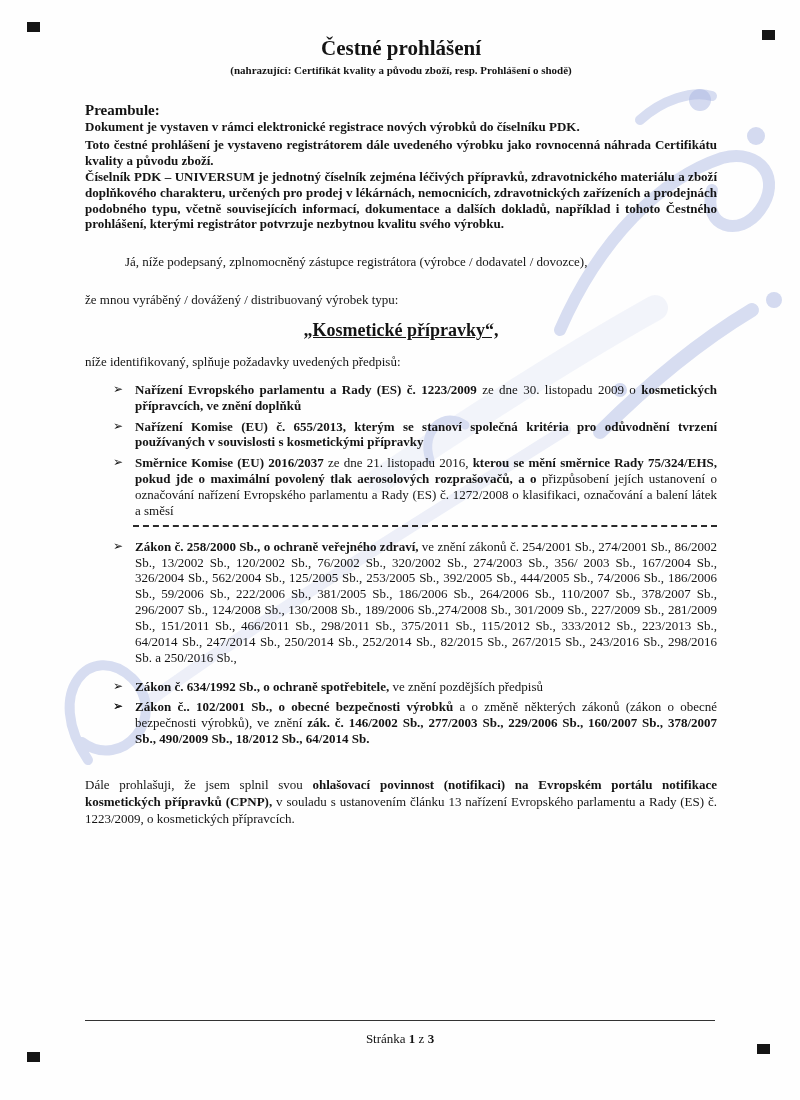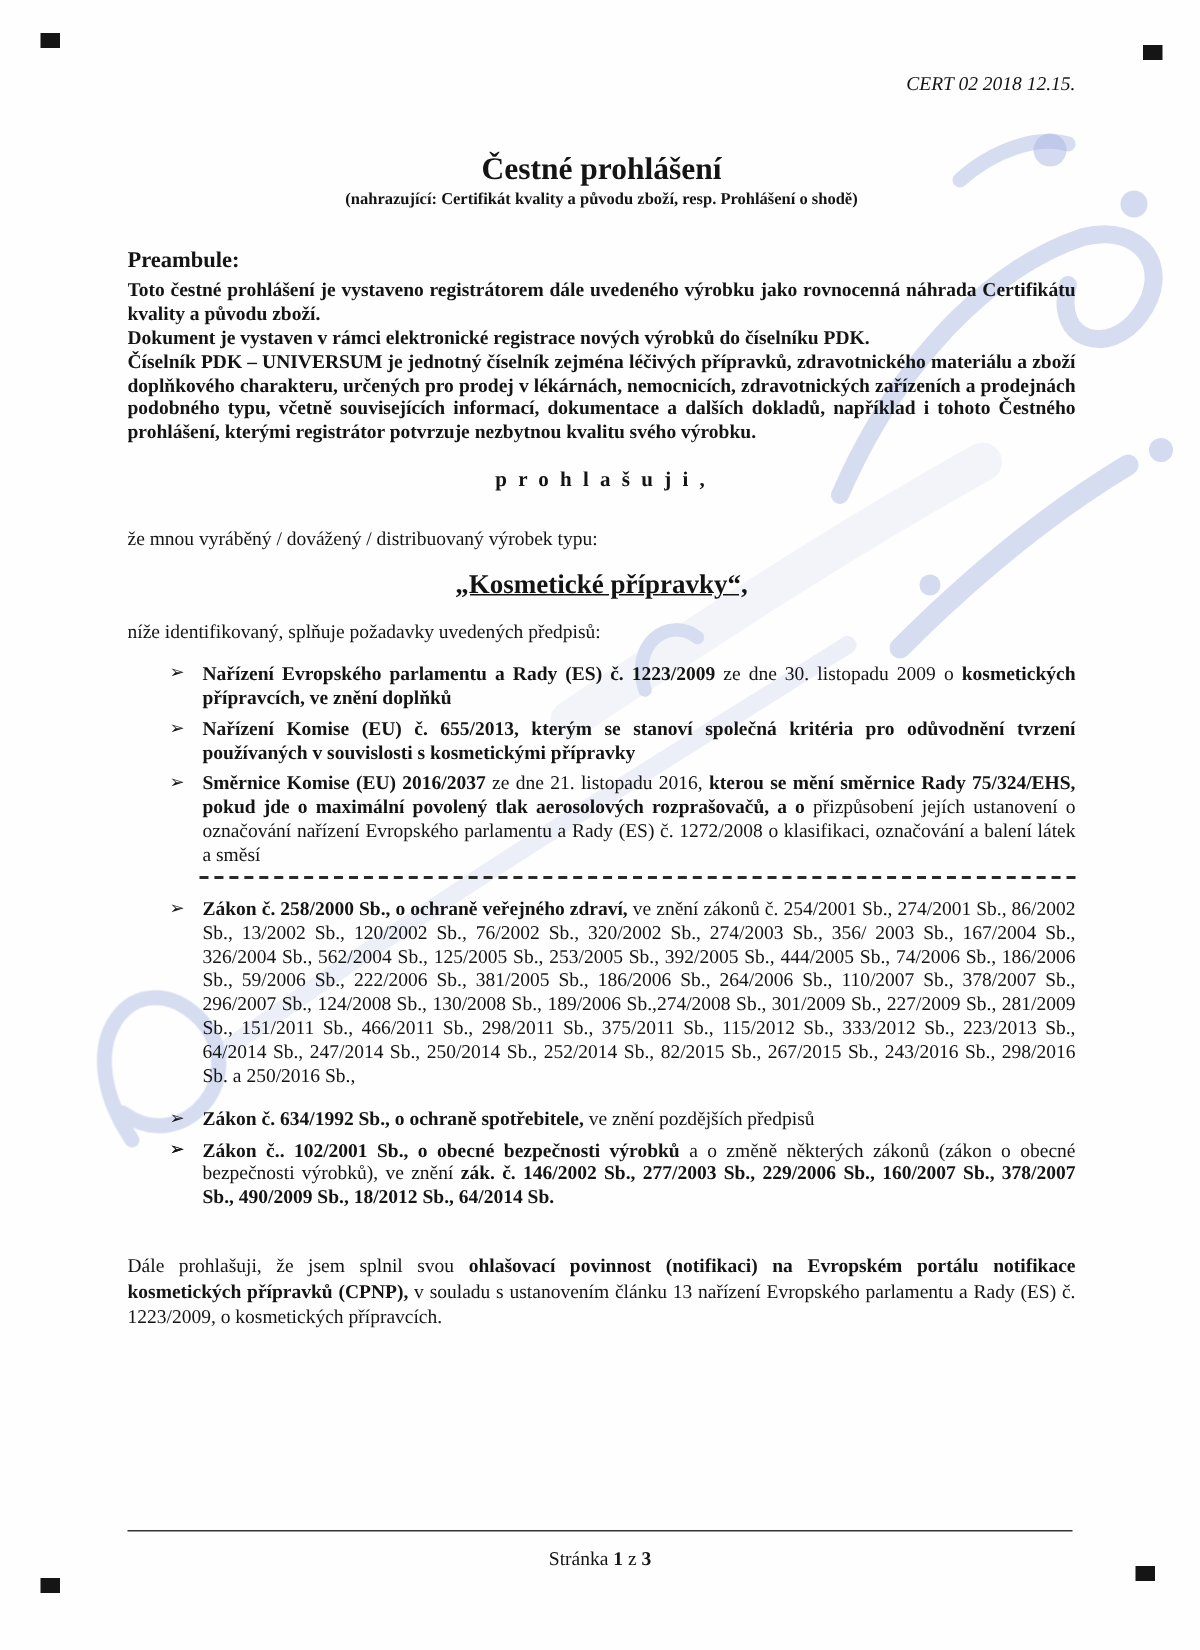--- a/index.html
+++ b/index.html
@@ -74,31 +74,30 @@
     </g>
   </svg>
 
   <div class="corner tl"></div>
   <div class="corner tr"></div>
   <div class="corner bl"></div>
   <div class="corner br"></div>
 
   <div class="content">
 
-    <div class="doc-ref">CERT 02 2018 12.15.</div>
 
     <div class="title">Čestné prohlášení</div>
     <div class="subtitle">(nahrazující: Certifikát kvality a původu zboží, resp. Prohlášení o shodě)</div>
 
     <div class="preambule-heading">Preambule:</div>
+    <p class="bold-p">Dokument je vystaven v rámci elektronické registrace nových výrobků do číselníku PDK.</p>
     <p class="bold-p first">Toto čestné prohlášení je vystaveno registrátorem dále uvedeného výrobku jako rovnocenná náhrada Certifikátu kvality a původu zboží.</p>
-    <p class="bold-p">Dokument je vystaven v rámci elektronické registrace nových výrobků do číselníku PDK.</p>
     <p class="bold-p">Číselník PDK – UNIVERSUM je jednotný číselník zejména léčivých přípravků, zdravotnického materiálu a zboží doplňkového charakteru, určených pro prodej v lékárnách, nemocnicích, zdravotnických zařízeních a prodejnách podobného typu, včetně souvisejících informací, dokumentace a dalších dokladů, například i tohoto Čestného prohlášení, kterými registrátor potvrzuje nezbytnou kvalitu svého výrobku.</p>
 
-    <p class="verb">p r o h l a š u j i ,</p>
+    <p class="intro">Já, níže podepsaný, zplnomocněný zástupce registrátora (výrobce / dodavatel / dovozce),</p>
     <p class="product-line">že mnou vyráběný / dovážený  / distribuovaný výrobek typu:</p>
     <p class="product-name">„Kosmetické přípravky“,</p>
     <p class="compliance">níže identifikovaný, splňuje požadavky uvedených předpisů:</p>
 
     <ul class="reg-list eu">
       <li>
         <span class="marker">➢</span>
         <span class="li-text"><span class="b">Nařízení Evropského parlamentu a Rady (ES) č. 1223/2009</span><span> ze dne 30. listopadu 2009 o </span><span class="b">kosmetických přípravcích, ve znění doplňků</span></span>
       </li>
       <li>

